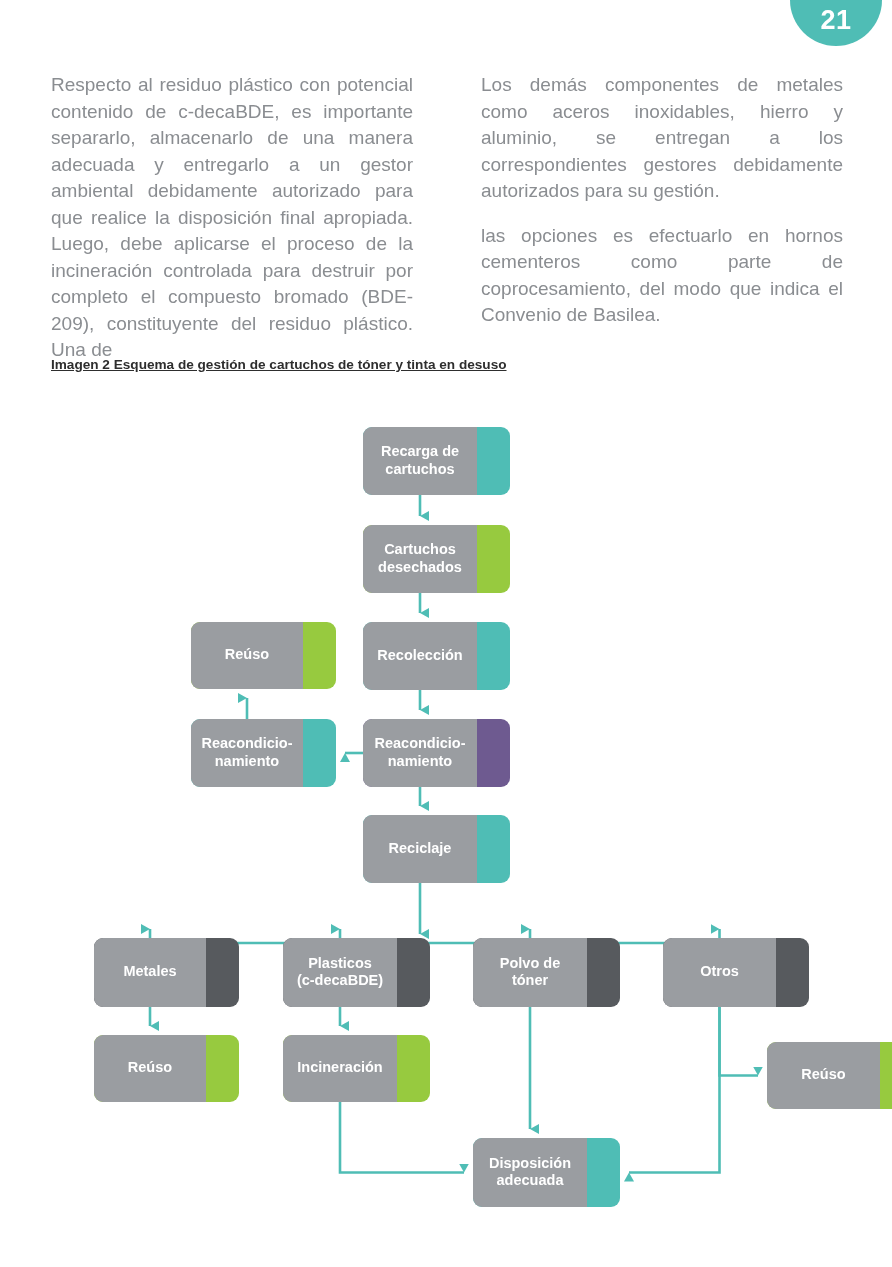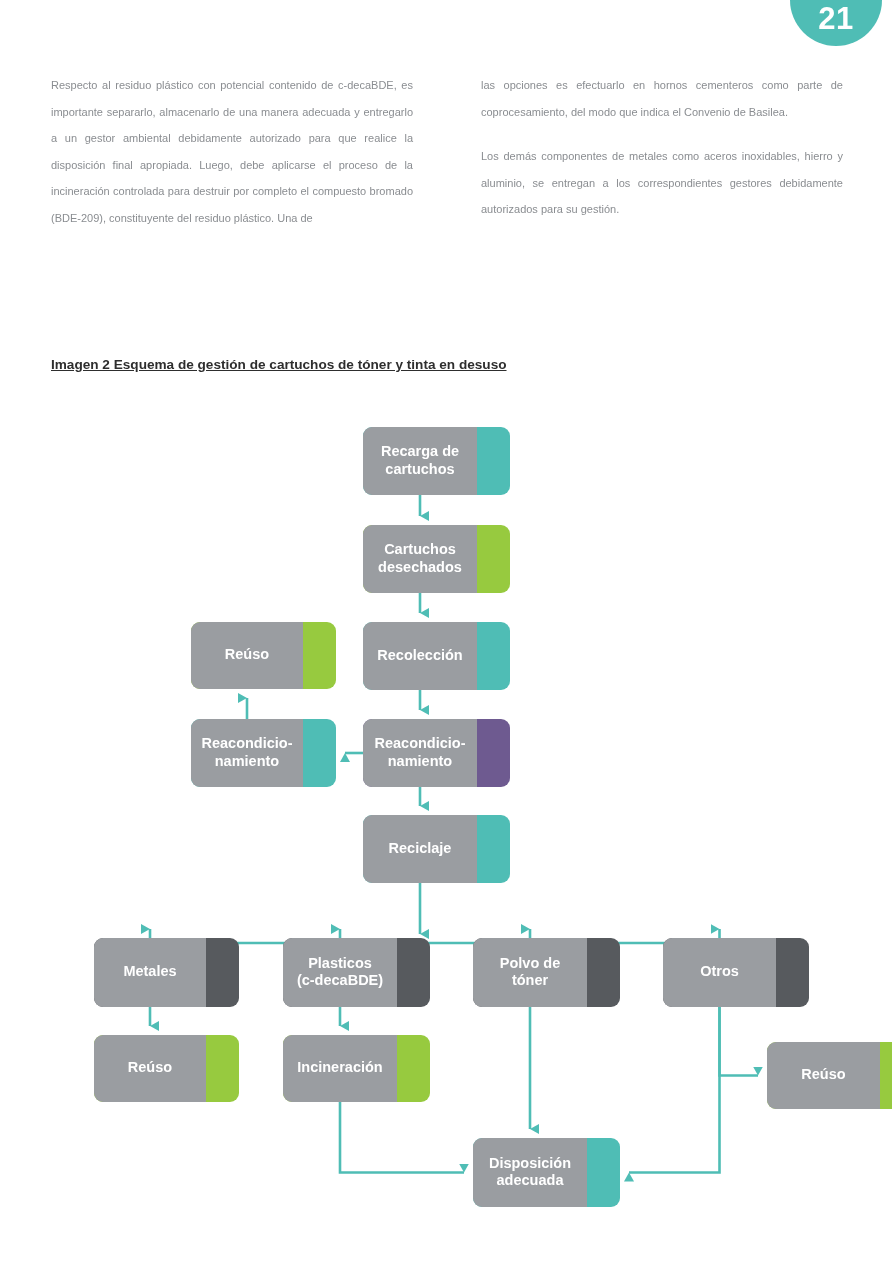--- a/index.html
+++ b/index.html
@@ -22,40 +22,40 @@
     height: 92px;
     border-radius: 50%;
     background: #4FBDB5;
     display: flex;
     align-items: flex-end;
     justify-content: center;
     padding-bottom: 12px;
   }
   #page-badge .num {
     color: #ffffff;
-    font-size: 31px;
+    font-size: 27px;
     font-weight: bold;
     letter-spacing: 0.5px;
     line-height: 1;
   }
 
   
   #columns {
     position: absolute;
     top: 72px;
     left: 51px;
     width: 792px;
     display: flex;
     gap: 68px;
   }
   .col { width: 362px; }
   .col p {
     margin: 0 0 18px 0;
     color: #8A8D91;
-    font-size: 11px;
+    font-size: 19px;
     line-height: 26.5px;
     text-align: justify;
     text-justify: inter-word;
   }
   .col p:last-child { margin-bottom: 0; }
 
   
   #caption {
     position: absolute;
     top: 355px;
@@ -101,22 +101,22 @@
 
 <div id="page-badge">
   <span class="num">21</span>
 </div>
 
 <div id="columns">
   <div class="col">
     <p>Respecto al residuo plástico con potencial contenido de c-decaBDE, es importante separarlo, almacenarlo de una manera adecuada y entregarlo a un gestor ambiental debidamente autorizado para que realice la disposición final apropiada. Luego, debe aplicarse el  proceso de la incineración controlada para destruir por completo el compuesto bromado (BDE-209), constituyente del residuo plástico. Una de</p>
   </div>
   <div class="col">
+    <p>Los demás componentes de metales como aceros inoxidables, hierro y aluminio, se entregan a los correspondientes gestores debidamente autorizados para su gestión.</p>
     <p>las opciones es efectuarlo en hornos cementeros como parte de coprocesamiento, del modo que indica el Convenio de Basilea.</p>
-    <p>Los demás componentes de metales como aceros inoxidables, hierro y aluminio, se entregan a los correspondientes gestores debidamente autorizados para su gestión.</p>
   </div>
 </div>
 
 <div id="caption">
   <div class="cap-title">Imagen 2 Esquema de gestión de cartuchos de tóner y tinta en desuso</div>
 </div>
 
 <div id="diagram">
   <svg id="flow-svg" width="892" height="830" viewBox="0 0 892 830">
     <defs>

